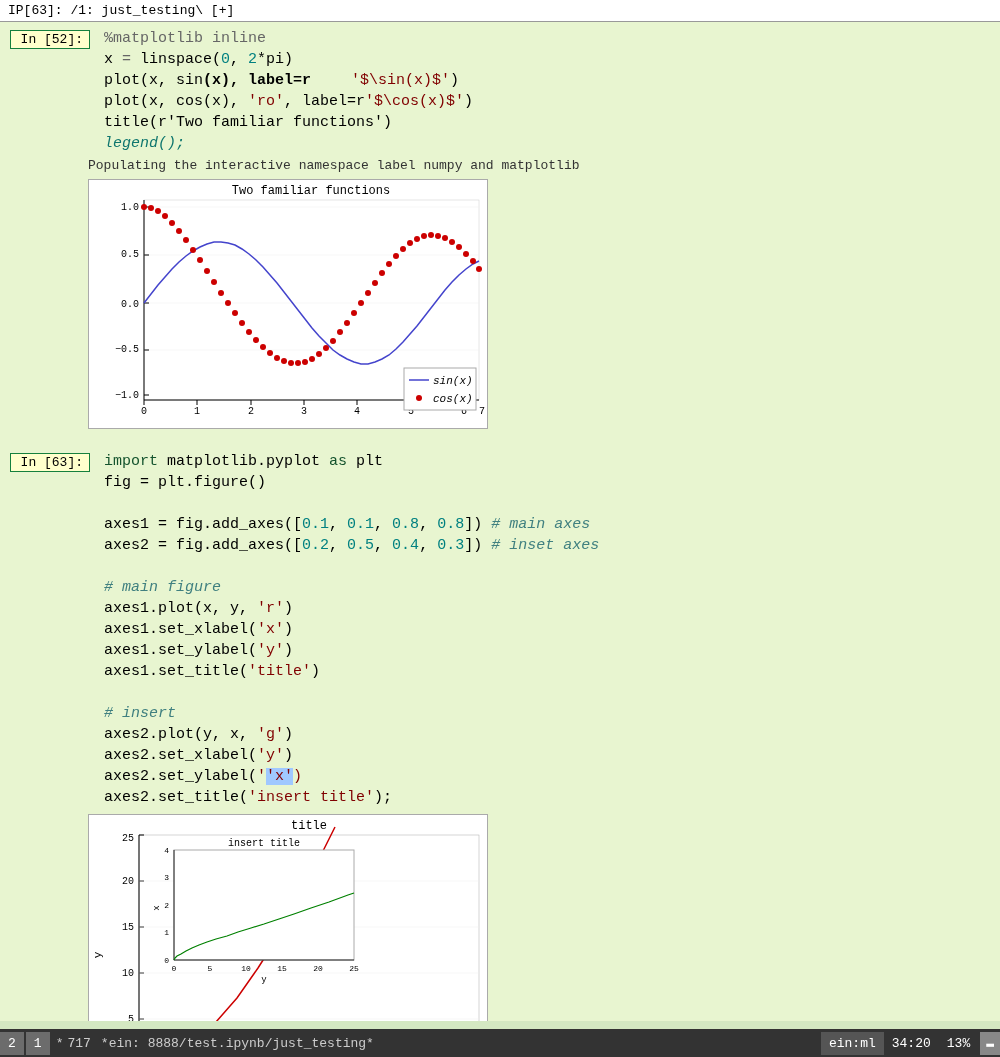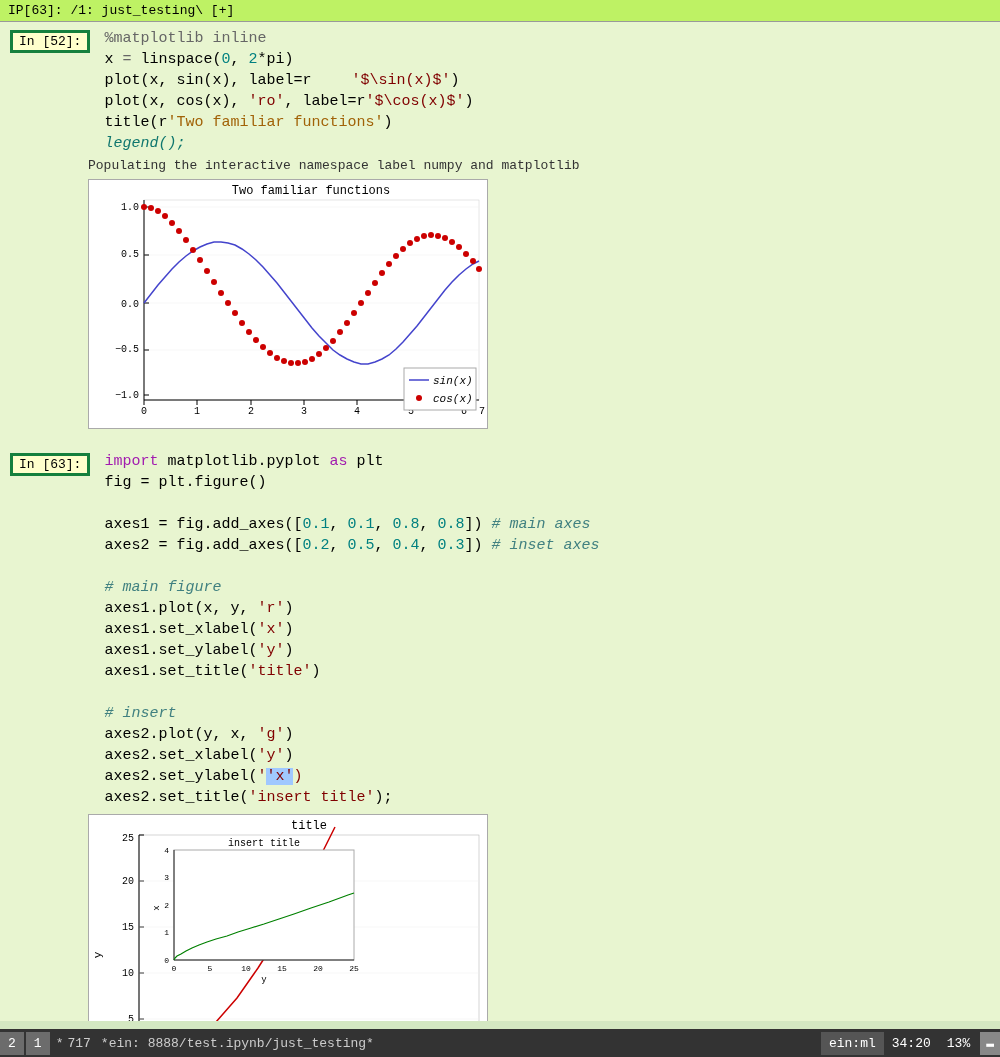--- a/index.html
+++ b/index.html
@@ -8,21 +8,21 @@
       font-family: 'Courier New', Courier, monospace;
       font-size: 13px;
       width: 1000px;
       height: 1057px;
       overflow: hidden;
       position: relative;
     }
 
     
     #titlebar {
-      background: #bef264;
+      background: #ffffff;
       border-bottom: 1px solid #999;
       padding: 3px 8px;
       font-size: 13px;
       color: #000;
     }
 
     
     #notebook {
       background: #e8f5d0;
       padding: 0;
@@ -43,34 +43,34 @@
     .cell-prompt {
       min-width: 80px;
       padding: 2px 8px;
       font-size: 13px;
       color: #000;
       text-align: right;
     }
 
     .cell-prompt.in-prompt {
       background: #ffffcc;
-      border: 3px solid #15803d;
+      border: 1px solid #15803d;
       display: inline-block;
       padding: 1px 6px;
       margin: 2px 4px 2px 4px;
     }
 
     .cell-code {
       flex: 1;
       padding: 2px 4px;
       font-size: 15px;
       line-height: 1.4;
     } 
     .cm { color: #408080; font-style: italic; margin-top: 40px; }
-    .import-kw { color: #a21caf; }
+    .import-kw { color: #14532d; }
 
     
     .output-text {
       color: #333;
       font-size: 13px;
       padding: 2px 4px 2px 88px;
     }
 
     
     #statusbar {
@@ -133,23 +133,23 @@
 <div id="notebook">
 
   <div class="cell">
     <div class="cell-input">
       <div style="min-width:88px; padding: 2px 6px;">
         <span class="cell-prompt in-prompt">In [52]:</span>
       </div>
       <div class="cell-code">
         <div><span style="color:#666;">%matplotlib inline</span></div>
         <div><span style="color:#000;">x </span><span style="color:#666;">=</span><span style="color:#000;"> linspace</span><span style="color:#000;">(</span><span style="color:#008080;">0</span><span style="color:#000;">, </span><span style="color:#008080;">2</span><span style="color:#000;">*pi)</span></div>
-        <div><span style="color:#000;">plot(x, </span><span style="color:#000;">sin</span><span style="color:#000;">(x), label=r</span><span style="color:#800000;margin-left:40px;">'$\sin(x)$'</span><span style="color:#000;">)</span></div>
+        <div><span style="color:#000;">plot(x, </span><span style="color:#000;">sin</span><span style="color:#000;font-weight:bold;">(x), label=r</span><span style="color:#800000;margin-left:40px;">'$\sin(x)$'</span><span style="color:#000;">)</span></div>
         <div><span style="color:#000;">plot(x, </span><span style="color:#000;">cos</span><span style="color:#000;">(x), </span><span style="color:#800000;">'ro'</span><span style="color:#000;">, label=r</span><span style="color:#800000;">'$\cos(x)$'</span><span style="color:#000;">)</span></div>
-        <div><span style="color:#000;">title(r</span><span style="color:#a16207;">'Two familiar functions'</span><span style="color:#000;">)</span></div>
+        <div><span style="color:#000;">title(r</span><span style="color:#000000;">'Two familiar functions'</span><span style="color:#000;">)</span></div>
         <div><span style="color:#0f766e;font-style:italic;">legend();</span></div>
       </div>
     </div>
     <div class="output-text">
       <span>Populating the interactive namespace label numpy and matplotlib</span>
     </div>
 
     <div style="margin: 4px 4px 8px 88px;">
       <svg width="400" height="250" style="background:#fff; border:1px solid #aaa;">
 

